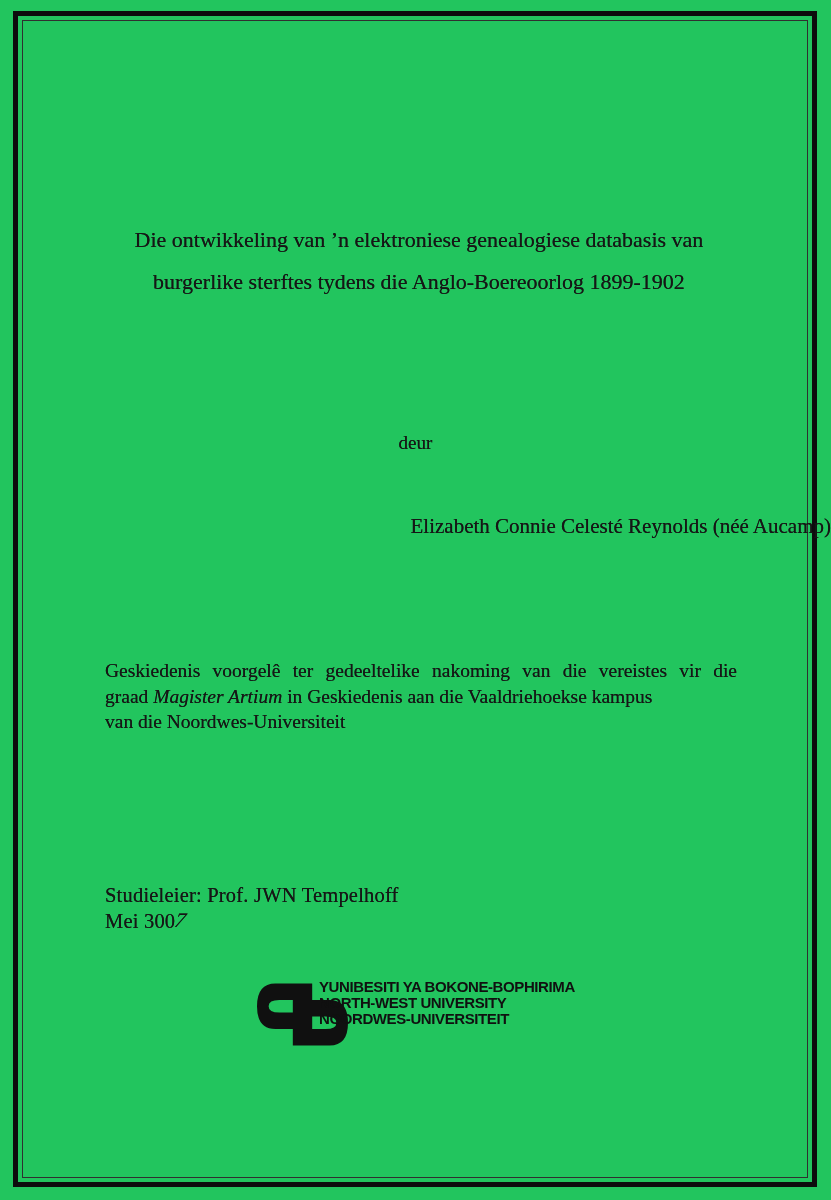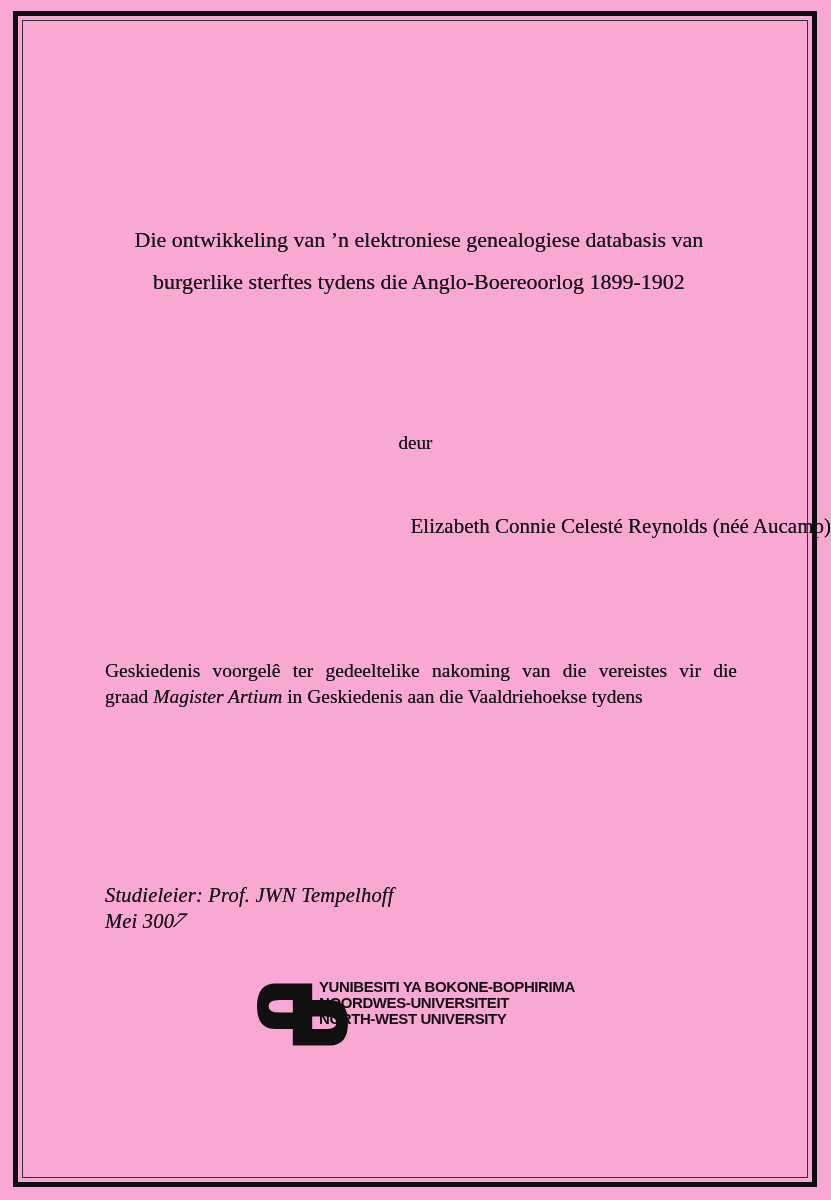--- a/index.html
+++ b/index.html
@@ -1,20 +1,20 @@
 <!DOCTYPE html>
 <html><head>
 <meta charset="utf-8">
 <style>
   html,body { margin:0; padding:0; background:#e8e8e8; }
   .page {
     position:relative;
     width:831px; height:1200px;
     margin:0 auto;
-    background:#f9a8d4;
+    background:#22c55e;
     overflow:hidden;
     font-family:"Liberation Serif","DejaVu Serif",serif;
     color:#161616;
   }
   
   .frame-outer {
     position:absolute; left:13px; top:11px; right:14px; bottom:13px;
     border:5px solid #0d0d0d;
   }
   .frame-inner {
@@ -40,21 +40,21 @@
     position:absolute; left:105px; top:658px; width:632px;
     font-size:19.5px; line-height:25.5px;
   }
   .submission .just {
     text-align:justify;
     text-align-last:justify;
   }
   .submission .italic { font-style:italic;margin-top:35px; }
   .supervisor-block {
     position:absolute; left:105px; top:882px;
-    font-size:20.5px; line-height:26px; letter-spacing:0.2px;font-style:italic;
+    font-size:20.5px; line-height:26px; letter-spacing:0.2px;
   }
   .date-digit {
     display:inline-block;
     transform:skewX(-22deg) translateY(-1px);
   }
 
   
   .logo {
     position:absolute; left:257px; top:979px; width:320px; height:72px;
   }
@@ -79,35 +79,36 @@
     <span>Die ontwikkeling van ’n elektroniese genealogiese databasis van</span><br>
     <span>burgerlike sterftes tydens die Anglo-Boereoorlog 1899-1902</span>
   </h1>
 
   <div class="byline txt">deur</div>
 
   <div class="author txt">Elizabeth Connie Celesté Reynolds (néé Aucamp)</div>
 
   <div class="submission txt">
     <div class="just">Geskiedenis voorgelê ter gedeeltelike nakoming van die vereistes vir die</div>
-    <div><span>graad </span><span class="italic">Magister Artium</span><span> in Geskiedenis aan die Vaaldriehoekse tydens</span></div>
+    <div><span>graad </span><span class="italic">Magister Artium</span><span> in Geskiedenis aan die Vaaldriehoekse kampus</span></div>
+    <div>van die Noordwes-Universiteit</div>
   </div>
 
   <div class="supervisor-block txt">
     <div>Studieleier: Prof. JWN Tempelhoff</div>
     <div><span>Mei 300</span><span class="date-digit">7</span></div>
   </div>
 
   <div class="logo">
     <svg class="logo-mark" viewBox="0 0 94 66" xmlns="http://www.w3.org/2000/svg" aria-hidden="true">
 
       <path fill="#101010" d="M 19,1 H 57 V 18 H 23 Q 12,18 12,24.5 Q 12,31 23,31 H 57 V 48 H 19 Q 0,48 0,24.5 Q 0,1 19,1 Z"></path>
 
       <path fill="#101010" d="M 75,65 H 37 V 48 H 71 Q 82,48 82,41.5 Q 82,35 71,35 H 37 V 18 H 75 Q 94,18 94,41.5 Q 94,65 75,65 Z"></path>
     </svg>
     <div class="logo-text">
       <div>YUNIBESITI YA BOKONE-BOPHIRIMA</div>
+      <div>NORTH-WEST UNIVERSITY</div>
       <div>NOORDWES-UNIVERSITEIT</div>
-      <div>NORTH-WEST UNIVERSITY</div>
     </div>
   </div>
 
 </div>
 
 </body></html>

